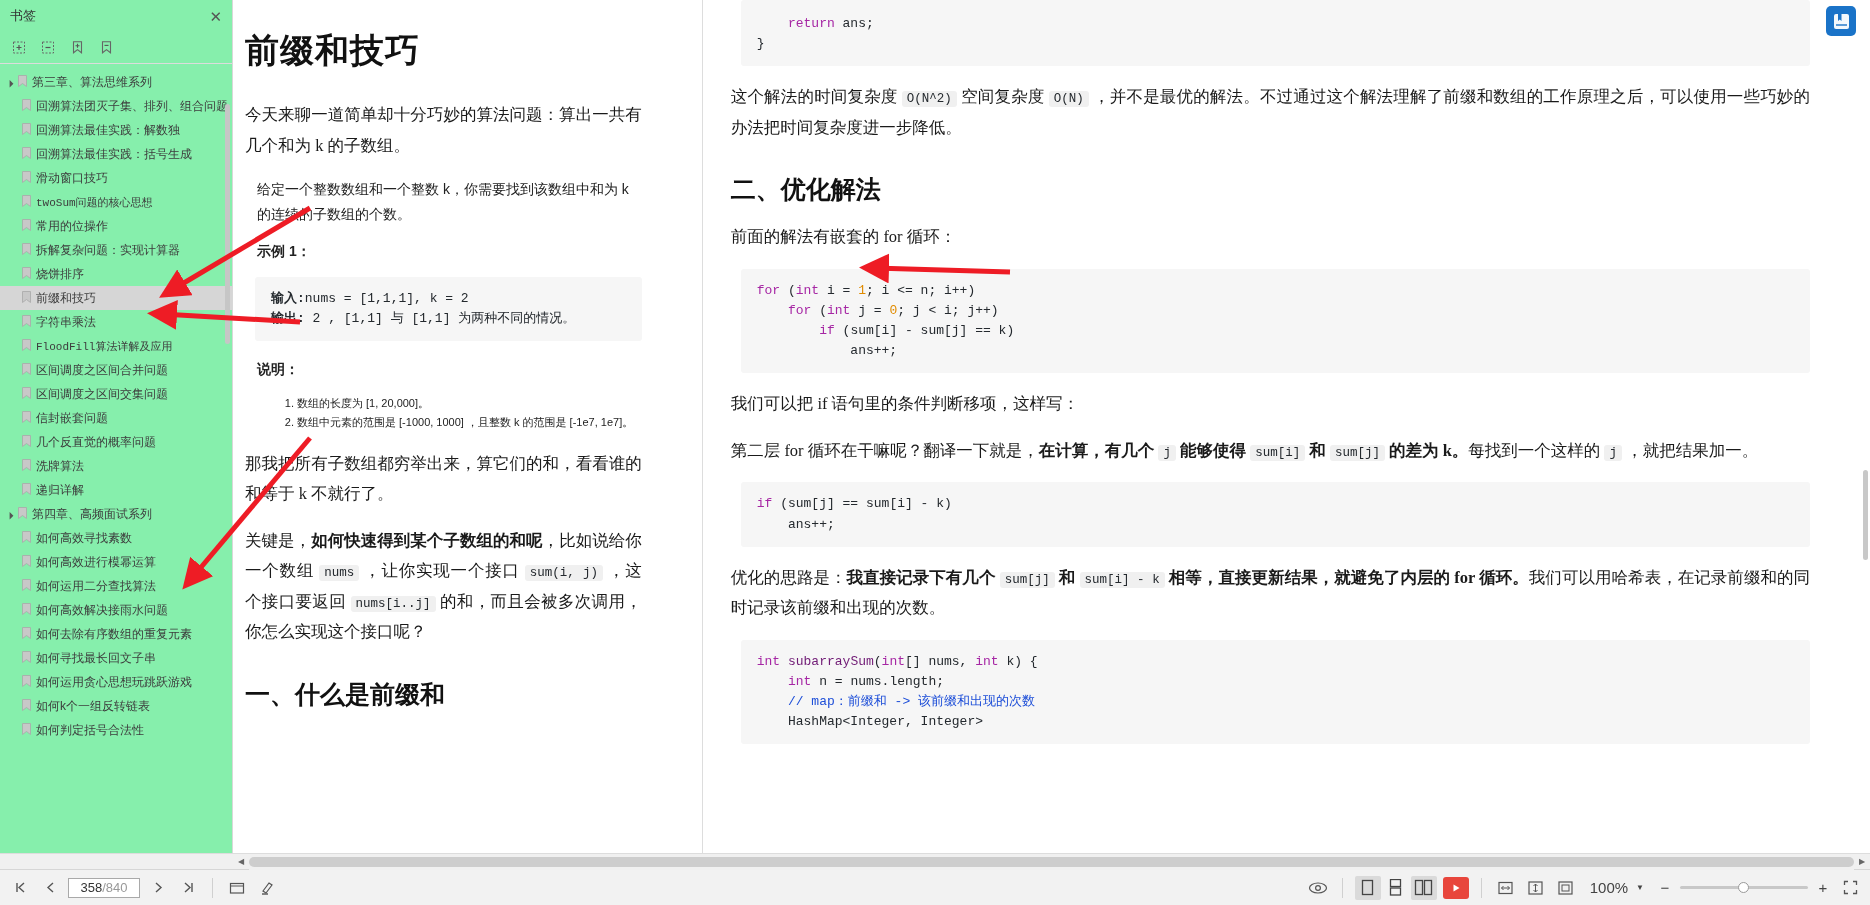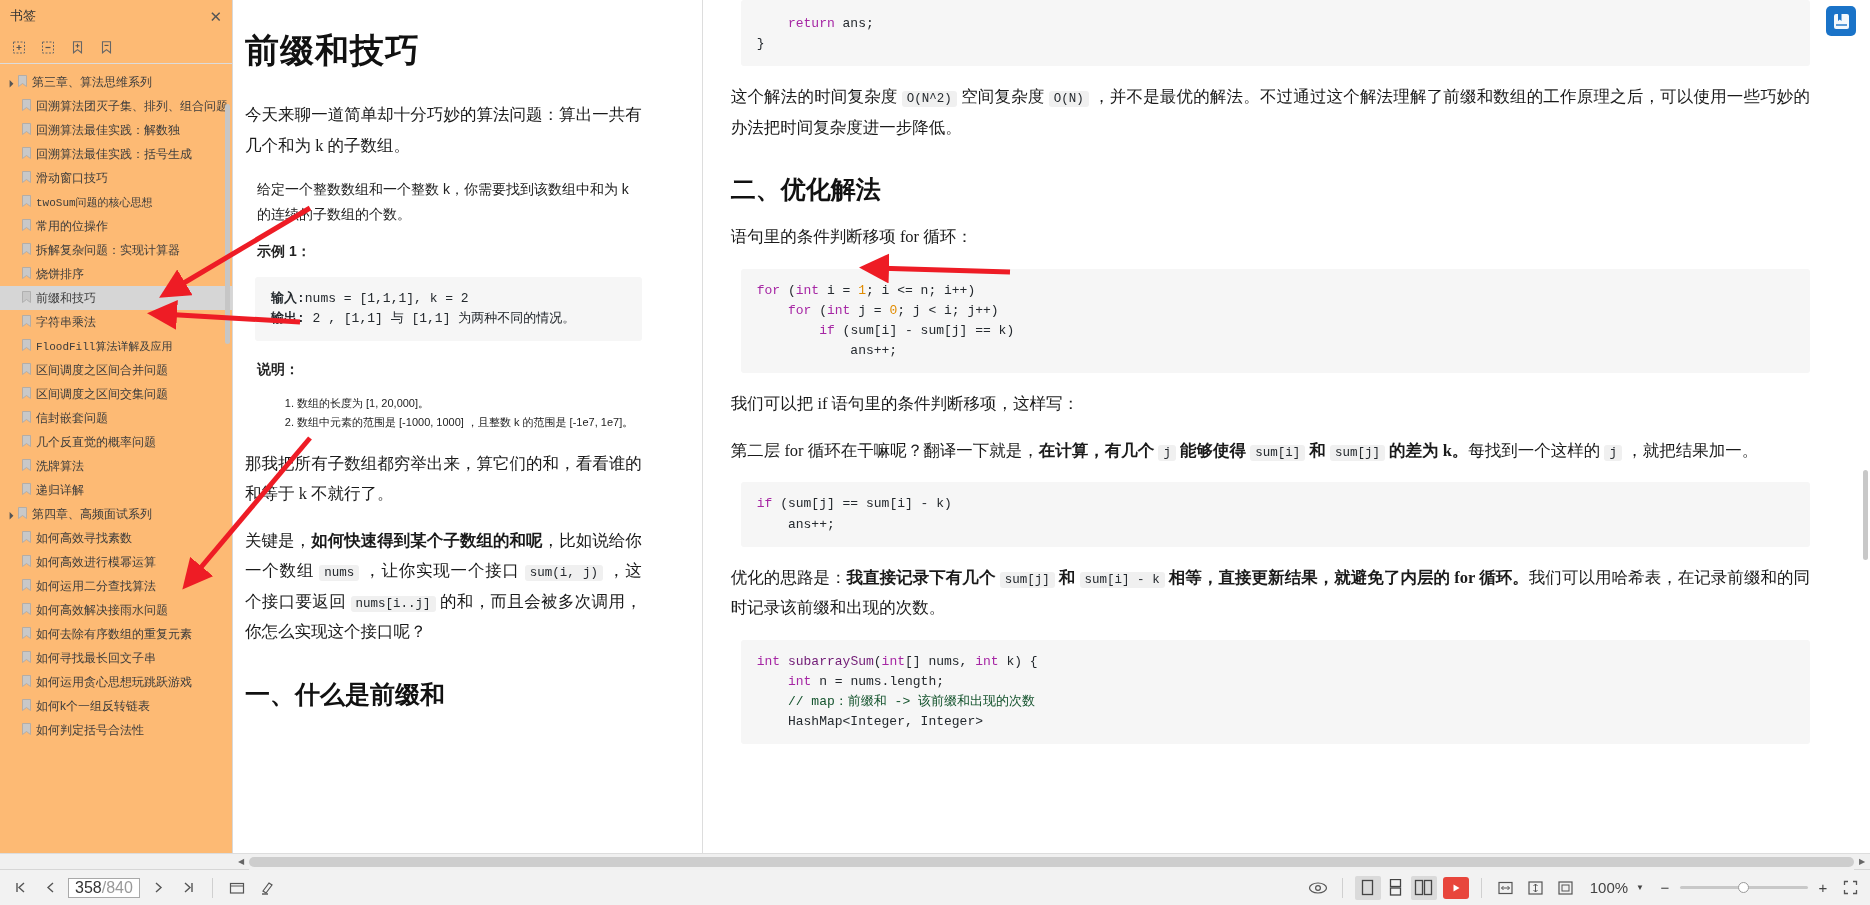--- a/index.html
+++ b/index.html
@@ -3,21 +3,21 @@
 <meta charset="utf-8">
 <style>
   * { box-sizing: border-box; margin:0; padding:0; }
   html,body { width:1870px; height:905px; overflow:hidden;
     font-family:"Liberation Sans", sans-serif; background:#fff; }
 
   .app { position:relative; width:1870px; height:905px; display:flex; flex-direction:column; }
   .body-row { display:flex; flex:1; min-height:0; }
 
   
-  .sidebar { width:233px; background:#fdba74; border-right:1px solid #d8d8d8;
+  .sidebar { width:233px; background:#86efac; border-right:1px solid #d8d8d8;
       display:flex; flex-direction:column; position:relative; }
   .sb-head { height:32px; display:flex; align-items:center; padding:0 10px; }
   .sb-title { font-size:13px; color:#333; }
   .sb-close { margin-left:auto; font-size:15px; color:#555; line-height:1; cursor:pointer; }
   .sb-tools { height:32px; display:flex; align-items:center; gap:14px; padding:0 12px;
       border-bottom:1px solid #dcdcdc; }
   .sb-tools svg { display:block; }
   .sb-scroll { flex:1; overflow:hidden; position:relative; padding-top:6px; }
   .tree-item { display:flex; align-items:center; height:24px; font-size:12px; color:#3c3c3c;
       white-space:nowrap; cursor:pointer; }
@@ -51,21 +51,21 @@
   ol.doc-ol { margin:2px 0 16px 52px; font-family:"Liberation Sans", sans-serif;
       font-size:11px; color:#222; line-height:1.75; }
   .codeblock { background:#f6f6f6; border-radius:3px; padding:12px 16px; margin:0 0 16px 10px;
       font-family:"Liberation Mono", monospace; font-size:13px; color:#24292e;
       line-height:1.55; white-space:pre; overflow:hidden; }
   .ic { font-family:"Liberation Mono", monospace; font-size:12.5px; background:#f0f0f0;
       padding:1px 5px; border-radius:3px; color:#24292e; }
   .kw { color:#a626a4; }
   .num { color:#e08b00; }
   .ty  { color:#a626a4; }
-  .cm  { color:#14532d;margin-top:7px; }
+  .cm  { color:#1d4ed8;margin-top:7px; }
   .fn  { color:#701a75; }
   b.bb { font-weight:bold; }
 
   .viewer-scroll-v { position:absolute; right:2px; top:470px; width:5px; height:90px;
       background:#c8c8c8; border-radius:3px; }
 
   
   .float-btn { position:absolute; right:14px; top:6px; width:30px; height:30px;
       background:#1a73c8; border-radius:5px; display:flex; align-items:center;
       justify-content:center; cursor:pointer; }
@@ -78,21 +78,21 @@
   .hs-track { flex:1; height:16px; background:#f0f0f0; position:relative; }
   .hs-thumb { position:absolute; left:0; top:3px; height:10px; width:100%;
       background:#cdcdcd; border-radius:5px; }
 
   
   .bottombar { height:36px; background:#f2f2f2; border-top:1px solid #d6d6d6;
       display:flex; align-items:center; padding:0 8px; gap:6px; }
   .bb-btn { width:24px; height:24px; display:flex; align-items:center; justify-content:center;
       color:#555; cursor:pointer; border-radius:3px; }
   .pagebox { width:72px; height:20px; border:1px solid #a9a9a9; background:#fff;
-      display:flex; align-items:center; justify-content:center; font-size:16px;
+      display:flex; align-items:center; justify-content:center; font-size:13px;
       color:#333; cursor:text;text-align:center; }
   .pagebox .tot { color:#999; }
   .sep { width:1px; height:20px; background:#d0d0d0; margin:0 6px; }
   .spacer { flex:1; }
   .view-group { display:flex; align-items:center; gap:2px; }
   .vg-btn { width:26px; height:24px; display:flex; align-items:center; justify-content:center;
       cursor:pointer; border-radius:2px; }
   .vg-btn.active { background:#dadada; }
   .play-btn { width:26px; height:22px; background:#e8463c; border-radius:3px;
       display:flex; align-items:center; justify-content:center; cursor:pointer; }
@@ -346,21 +346,21 @@
 
         </div>
       </div>
 
       <div class="page page-right">
         <div class="pad-r">
           <div class="codeblock" style="margin-top:0;padding-top:14px"><span class="kw">    return</span> ans;
 }</div>
           <p class="doc-p"><span>这个解法的时间复杂度 </span><span class="ic">O(N^2)</span><span> 空间复杂度 </span><span class="ic">O(N)</span><span> ，并不是最优的解法。不过通过这个解法理解了前缀和数组的工作原理之后，可以使用一些巧妙的办法把时间复杂度进一步降低。</span></p>
           <h2 class="doc-h2">二、优化解法</h2>
-          <p class="doc-p">语句里的条件判断移项 for 循环：</p>
+          <p class="doc-p">前面的解法有嵌套的 for 循环：</p>
           <div class="codeblock"><span class="kw">for</span> (<span class="ty">int</span> i = <span class="num">1</span>; i &lt;= n; i++)
     <span class="kw">for</span> (<span class="ty">int</span> j = <span class="num">0</span>; j &lt; i; j++)
         <span class="kw">if</span> (sum[i] - sum[j] == k)
             ans++;</div>
           <p class="doc-p">我们可以把 if 语句里的条件判断移项，这样写：</p>
           <p class="doc-p"><span>第二层 for 循环在干嘛呢？翻译一下就是，</span><b class="bb">在计算，有几个 </b><span class="ic">j</span><b class="bb"> 能够使得 </b><span class="ic">sum[i]</span><b class="bb"> 和 </b><span class="ic">sum[j]</span><b class="bb"> 的差为 k。</b><span>每找到一个这样的 </span><span class="ic">j</span><span> ，就把结果加一。</span></p>
           <div class="codeblock"><span class="kw">if</span> (sum[j] == sum[i] - k)
     ans++;</div>
           <p class="doc-p"><span>优化的思路是：</span><b class="bb">我直接记录下有几个 </b><span class="ic">sum[j]</span><b class="bb"> 和 </b><span class="ic">sum[i] - k</span><b class="bb"> 相等，直接更新结果，就避免了内层的 for 循环。</b><span>我们可以用哈希表，在记录前缀和的同时记录该前缀和出现的次数。</span></p>
           <div class="codeblock"><span class="ty">int</span> <span class="fn">subarraySum</span>(<span class="ty">int</span>[] nums, <span class="ty">int</span> k) {

